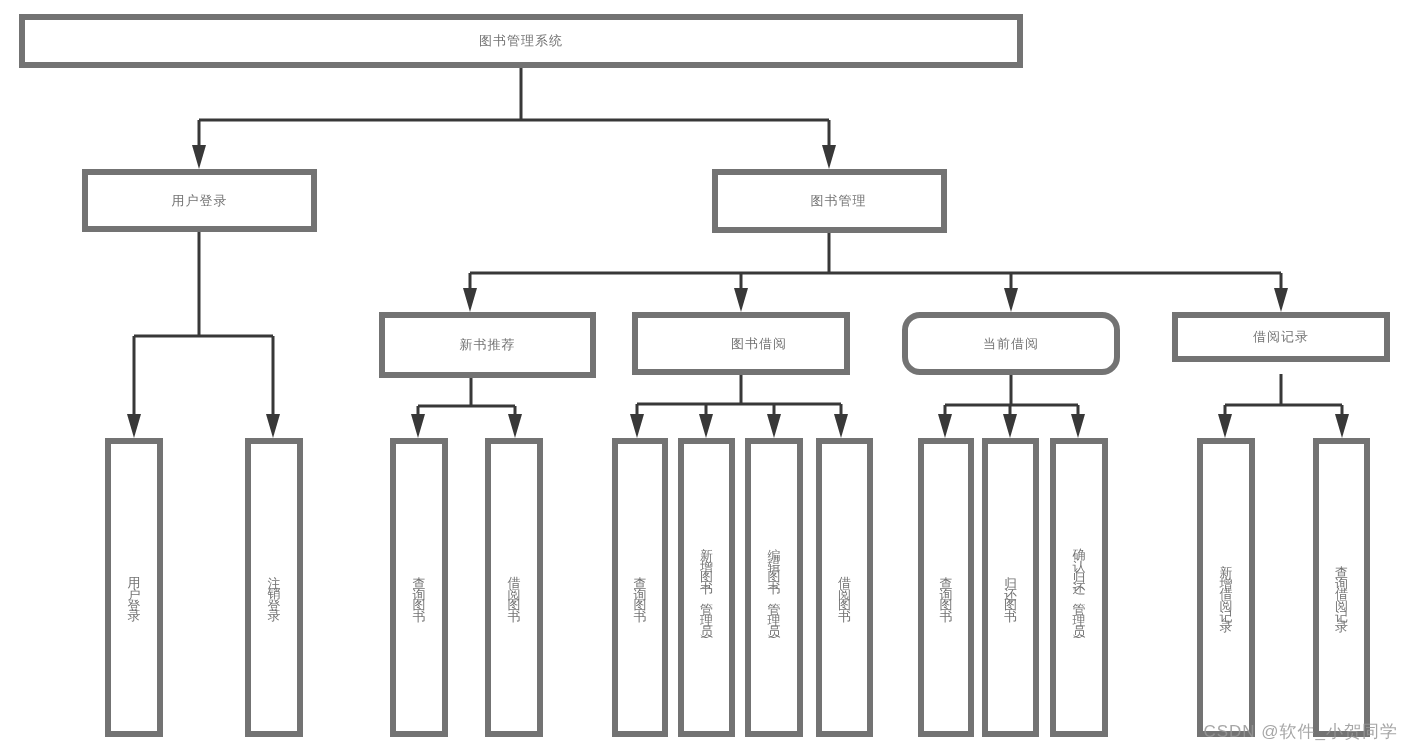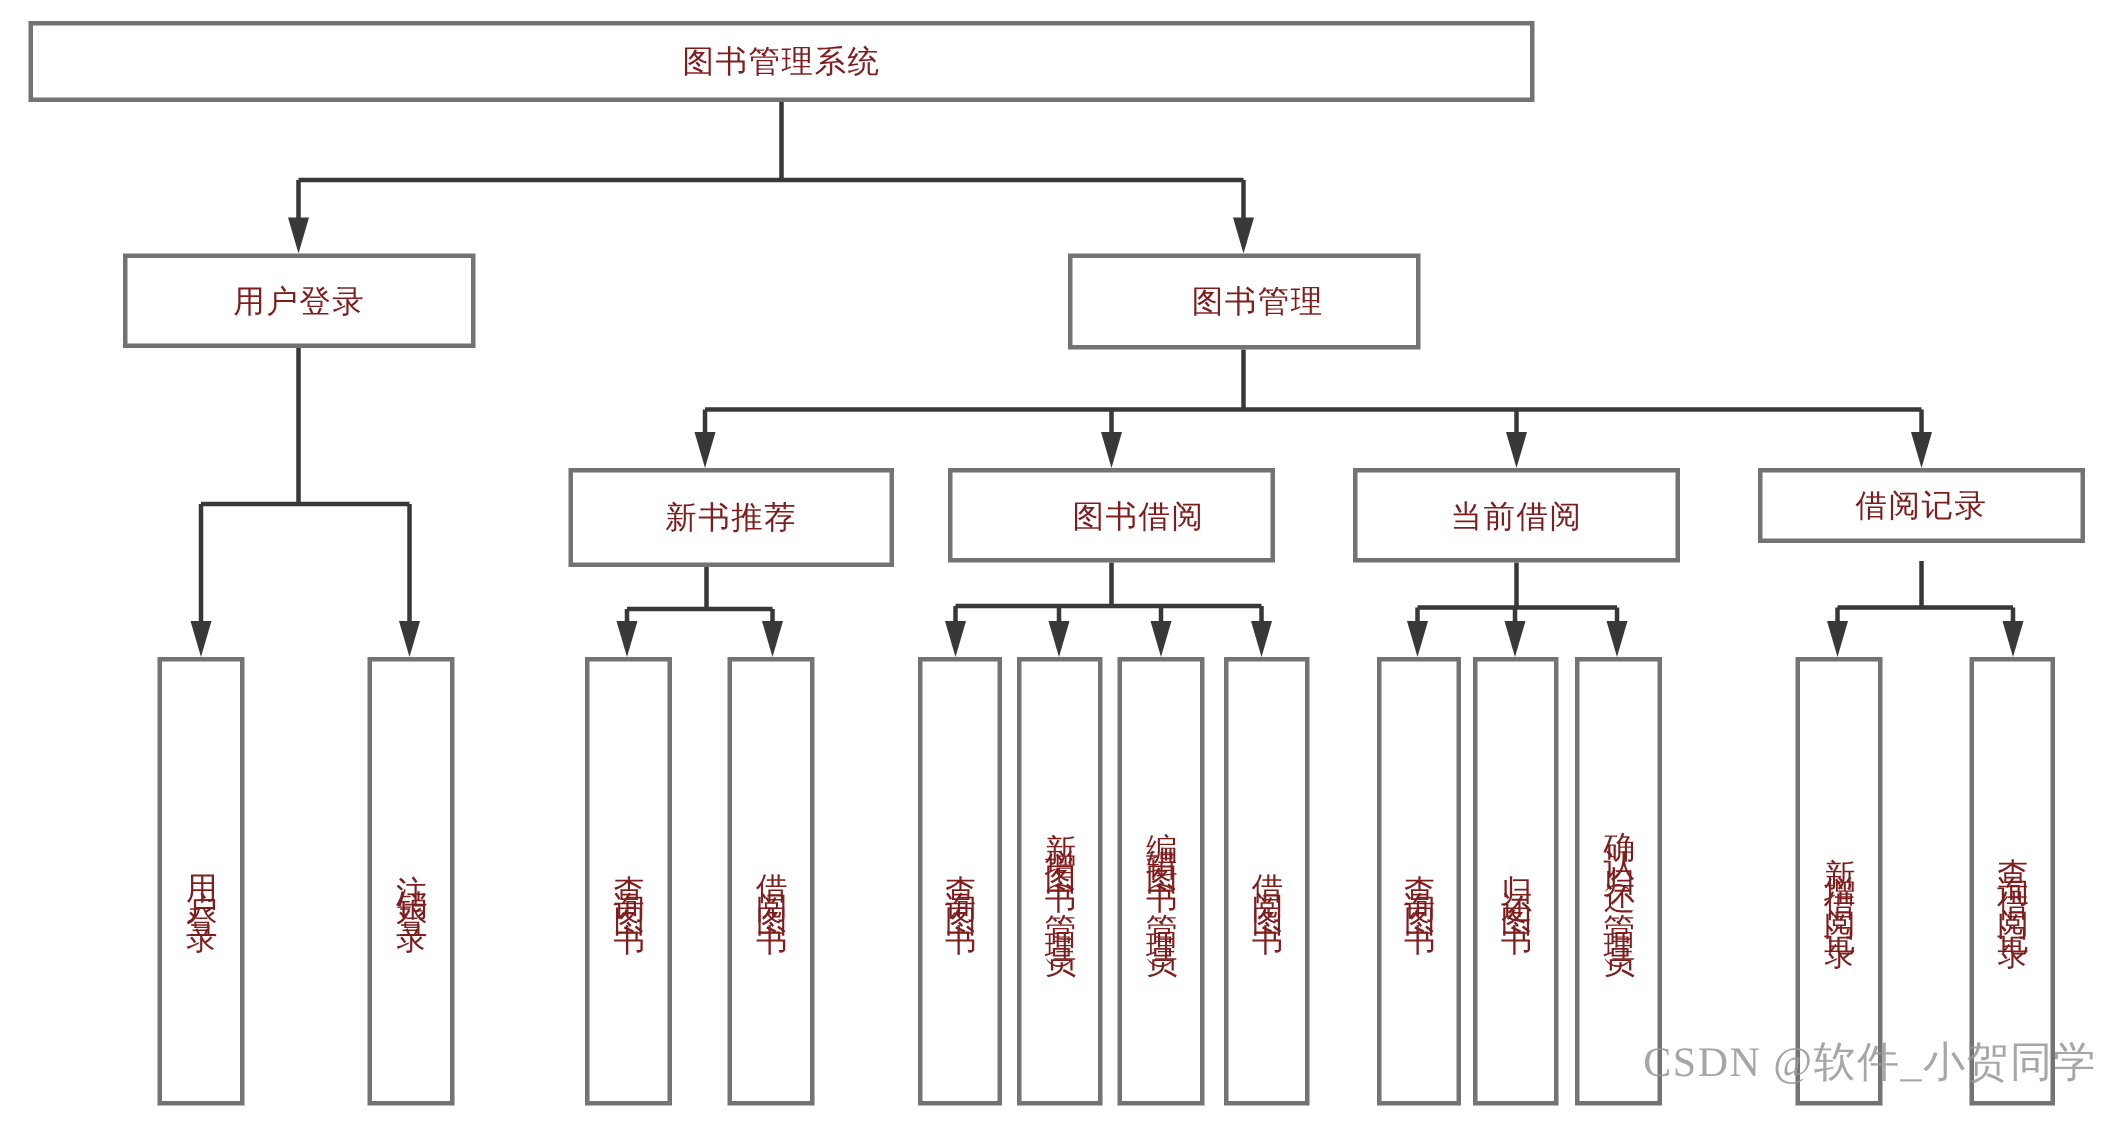--- a/index.html
+++ b/index.html
@@ -8,44 +8,43 @@
     width:1405px;height:747px;
     background:#ffffff;
     font-family:"Liberation Sans",sans-serif;
     color:#333333;
     overflow:hidden;
   }
   svg.connectors{position:absolute;left:0;top:0;width:1405px;height:747px;z-index:1;}
   .box{
     position:absolute;
     box-sizing:border-box;
-    border:3px solid #737373;
+    border:6px solid #737373;
     background:#ffffff;
     display:flex;align-items:center;justify-content:center;
-    font-size:21px;
-    color:#7f1d1d;
+    font-size:13px;
+    color:#737373;
     z-index:2;
     text-align:center;
   }
   .hlabel{letter-spacing:1px;white-space:nowrap;}
   .vtext{
     writing-mode:vertical-rl;
     text-orientation:mixed;
     letter-spacing:11px;
     line-height:1;
   }
   .watermark{
     position:absolute;
-    right:7px;bottom:20px;
-    font-size:28px;
+    right:7px;bottom:4px;
+    font-size:17px;
     color:rgba(150,150,150,0.85);
     z-index:3;
     letter-spacing:1px;
     white-space:nowrap;
-    font-family:Liberation Serif, serif;
   }
 </style>
 </head>
 <body>
 
 <div class="canvas">
 
   <svg class="connectors" viewBox="0 0 1405 747" xmlns="http://www.w3.org/2000/svg">
 
     <g stroke="#383838" stroke-width="3" fill="none">
@@ -106,21 +105,21 @@
   <div class="box" style="left:712px;top:169px;width:235px;height:64px;padding-left:18px;">
     <span class="hlabel">图书管理</span>
   </div>
 
   <div class="box" style="left:363px;top:312px;width:217px;height:66px;margin-left:16px;">
     <span class="hlabel">新书推荐</span>
   </div>
   <div class="box" style="left:632px;top:312px;width:218px;height:63px;padding-left:36px;">
     <span class="hlabel">图书借阅</span>
   </div>
-  <div class="box" style="left:902px;top:312px;width:218px;height:63px;">
+  <div class="box" style="left:902px;top:312px;width:218px;height:63px;border-radius:18px;">
     <span class="hlabel">当前借阅</span>
   </div>
   <div class="box" style="left:1172px;top:312px;width:218px;height:50px;">
     <span class="hlabel">借阅记录</span>
   </div>
 
   <div class="box" style="left:105px;top:438px;width:58px;height:299px;">
     <span class="vtext">用户登录</span>
   </div>
   <div class="box" style="left:245px;top:438px;width:58px;height:299px;">

